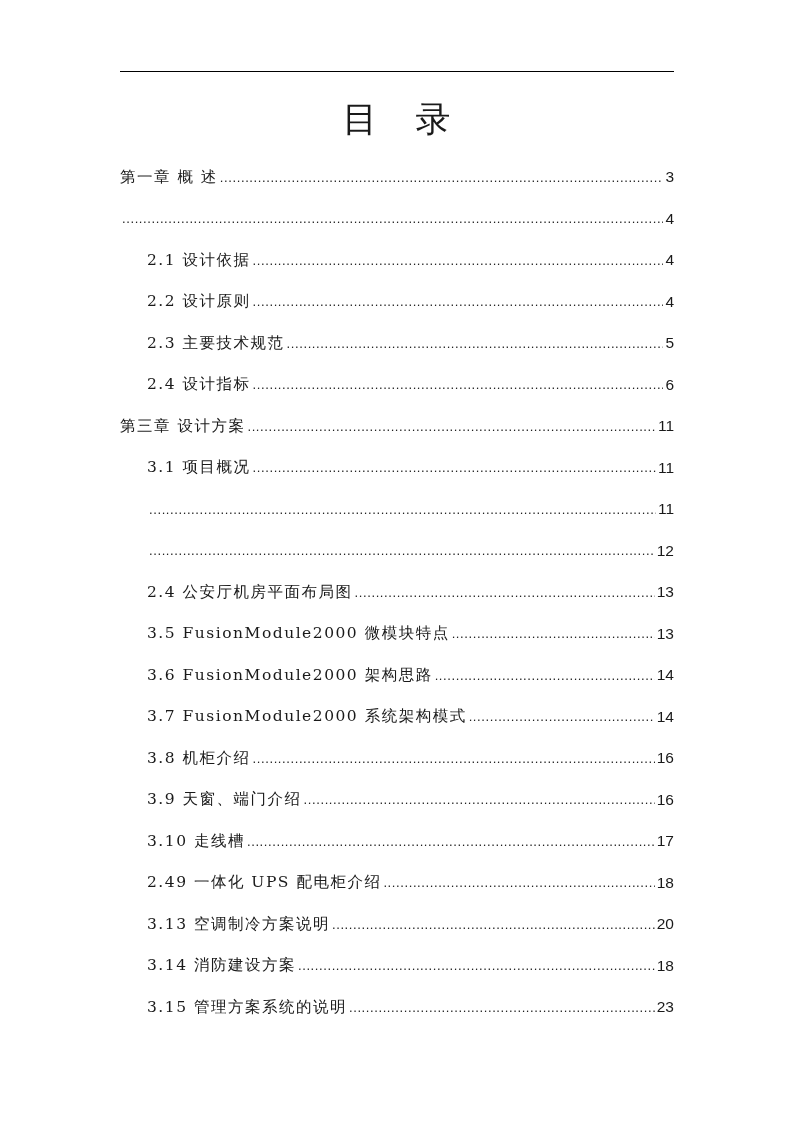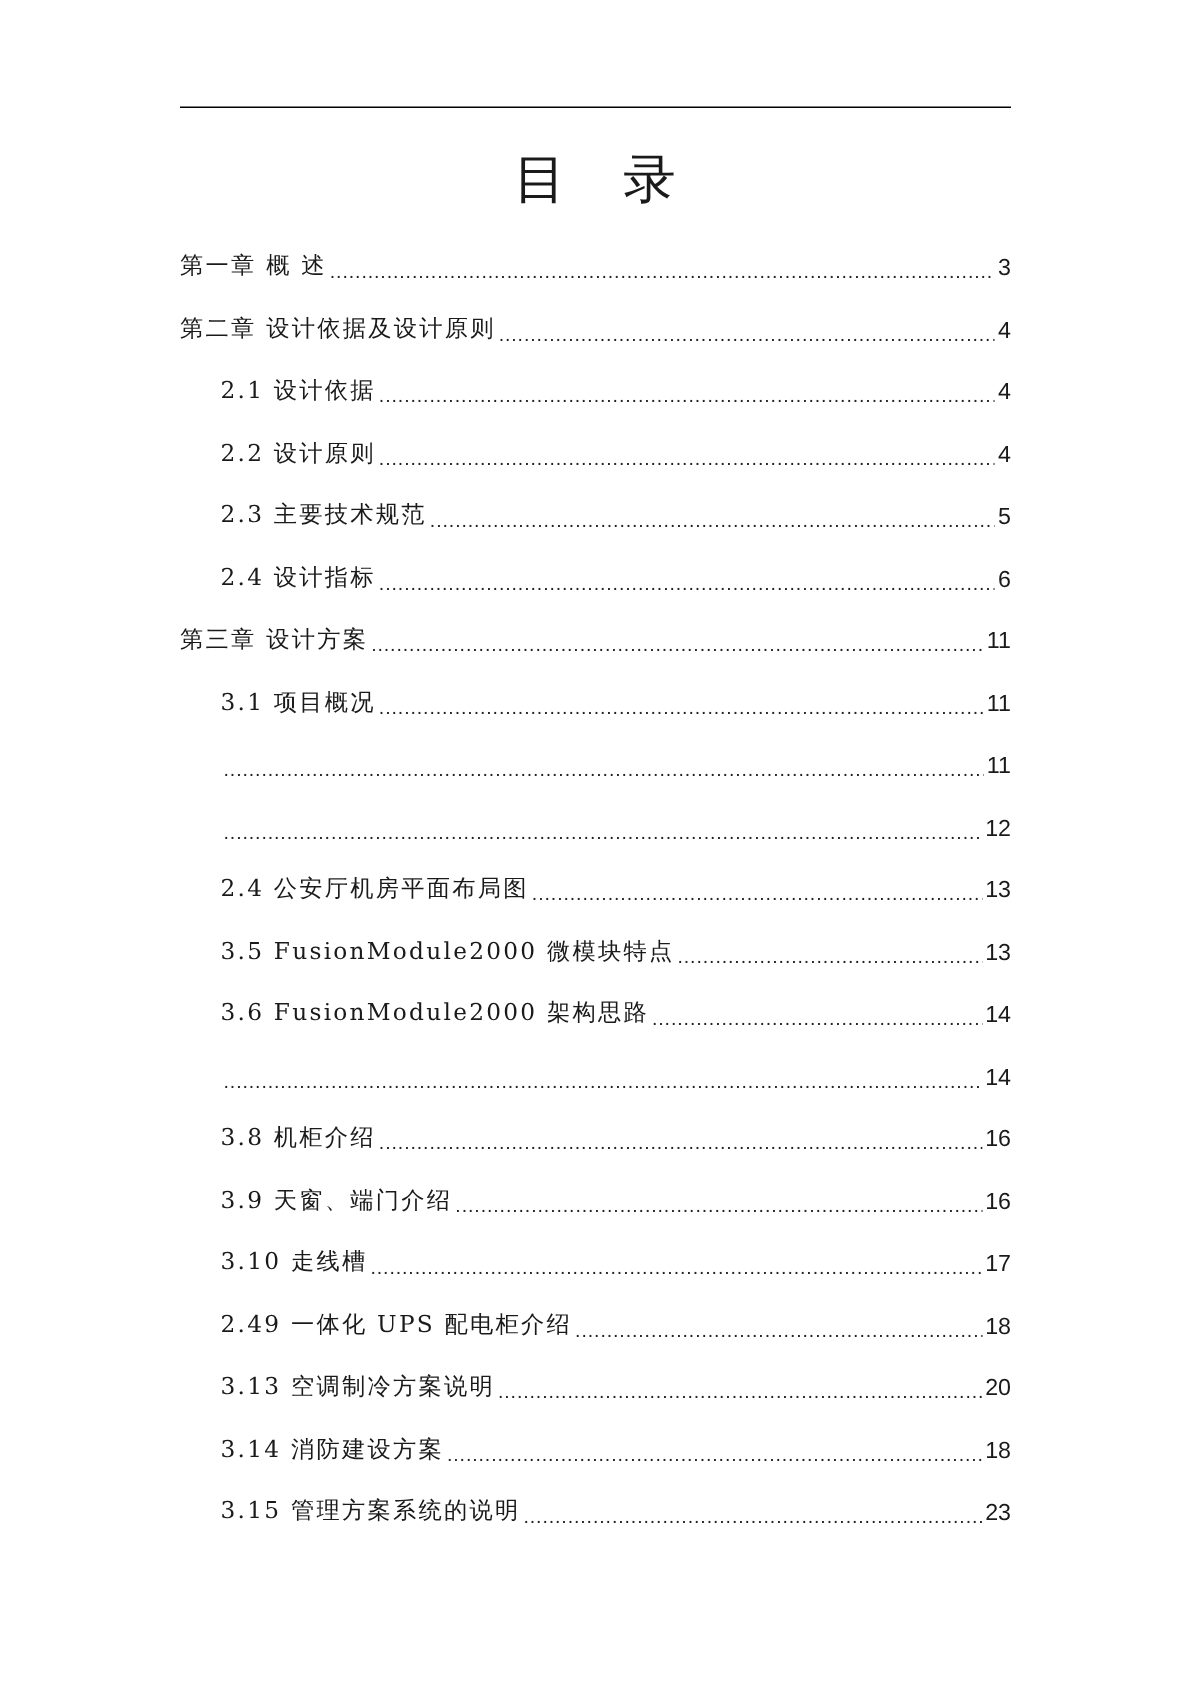--- a/index.html
+++ b/index.html
@@ -6,21 +6,21 @@
     body { width:793px; height:1122px; position:relative; overflow:hidden;
            font-family:"DejaVu Serif", serif; color:#1a1a1a; }
     .header-rule { position:absolute; left:120px; top:71px; width:554px; height:0;
                    border-top:1.3px solid #000; }
     .title { position:absolute; left:0; top:96px; width:793px; text-align:center;
              font-size:35px; letter-spacing:0; }
     .title span { display:inline-block; }
     .title .gap { width:38px; }
     .toc { position:absolute; left:120px; top:166px; width:554px; }
     .row { position:absolute; left:0; width:554px; height:22px; display:flex;
-           align-items:flex-end; font-size:15.5px; white-space:nowrap; }
+           align-items:center; font-size:15.5px; white-space:nowrap; }
     .row .label { flex:0 0 auto; letter-spacing:1.5px; }
     .row .dots { flex:1 1 auto; overflow:hidden; margin:0 2px;
                  font-family:"Liberation Sans", sans-serif; font-size:13px;
                  letter-spacing:0.6px; color:#222; }
     .row .dots::before { content:"....................................................................................................................................................................................................................................."; }
     .row .page { flex:0 0 auto; font-family:"Liberation Sans", sans-serif;
                  font-size:15.5px; }
     .row.lvl2 { left:27px; width:527px; }
   </style>
 </head>
@@ -32,21 +32,20 @@
   <span>目</span><span class="gap"></span><span>录</span>
 </div>
 
 <div class="toc">
   <div class="row" style="top:0px">
     <span class="label">第一章 概 述</span>
     <span class="dots"></span>
     <span class="page">3</span>
   </div>
   <div class="row" style="top:41.5px">
-    <span class="label">第二章 设计依据及设计原则</span>
     <span class="dots"></span>
     <span class="page">4</span>
   </div>
   <div class="row lvl2" style="top:83px">
     <span class="label">2.1 设计依据</span>
     <span class="dots"></span>
     <span class="page">4</span>
   </div>
   <div class="row lvl2" style="top:124.5px">
     <span class="label">2.2 设计原则</span>
@@ -90,20 +89,21 @@
     <span class="label">3.5 FusionModule2000 微模块特点</span>
     <span class="dots"></span>
     <span class="page">13</span>
   </div>
   <div class="row lvl2" style="top:498px">
     <span class="label">3.6 FusionModule2000 架构思路</span>
     <span class="dots"></span>
     <span class="page">14</span>
   </div>
   <div class="row lvl2" style="top:539.5px">
+    <span class="label">3.7 FusionModule2000 系统架构模式</span>
     <span class="dots"></span>
     <span class="page">14</span>
   </div>
   <div class="row lvl2" style="top:581px">
     <span class="label">3.8 机柜介绍</span>
     <span class="dots"></span>
     <span class="page">16</span>
   </div>
   <div class="row lvl2" style="top:622.5px">
     <span class="label">3.9 天窗、端门介绍</span>

